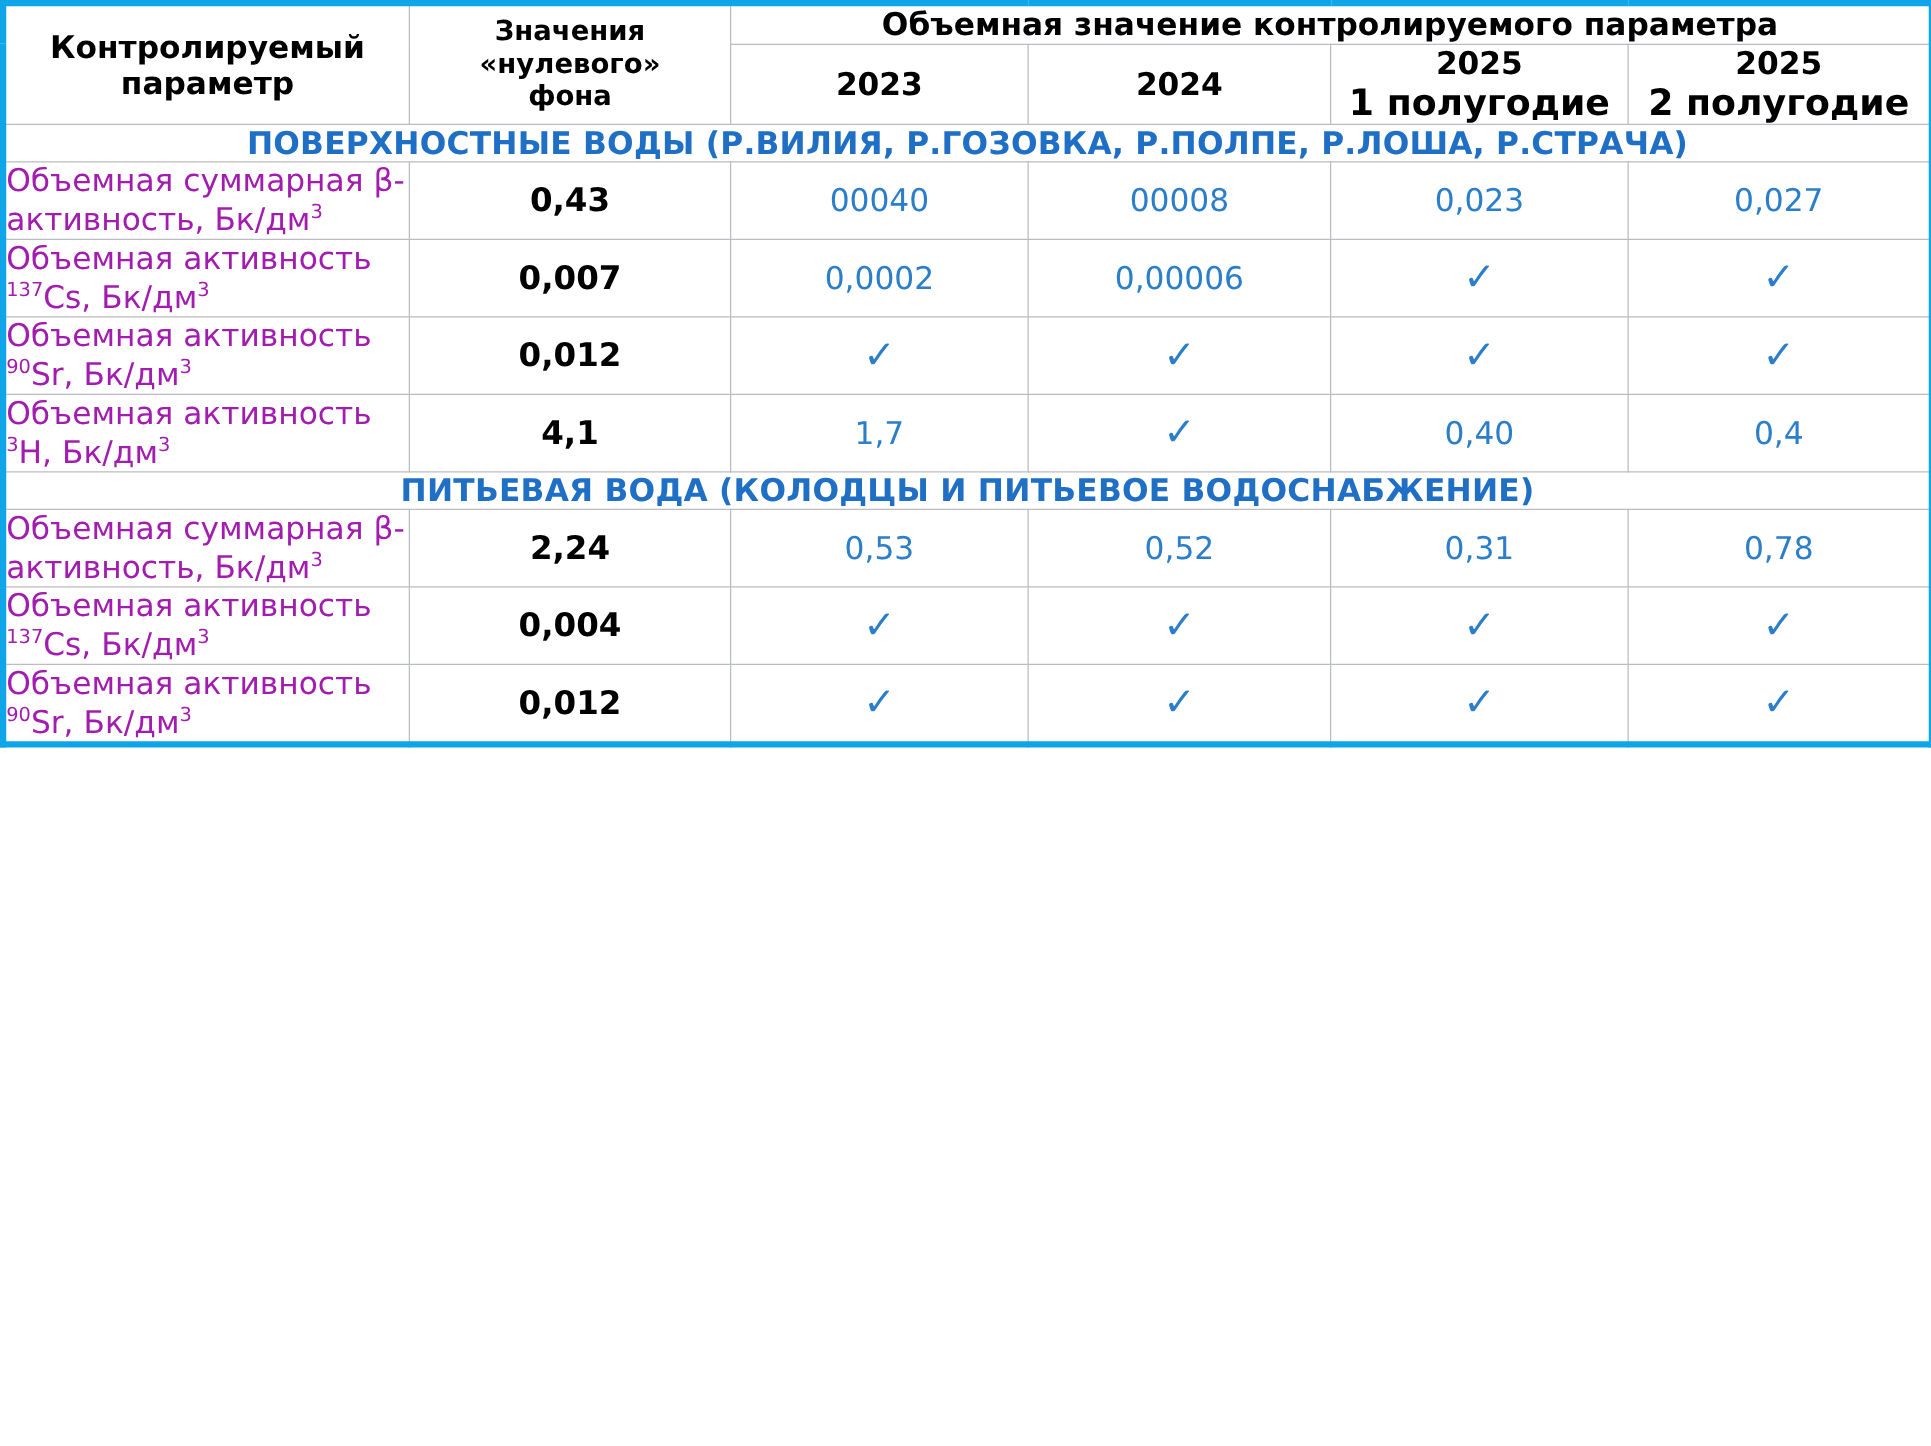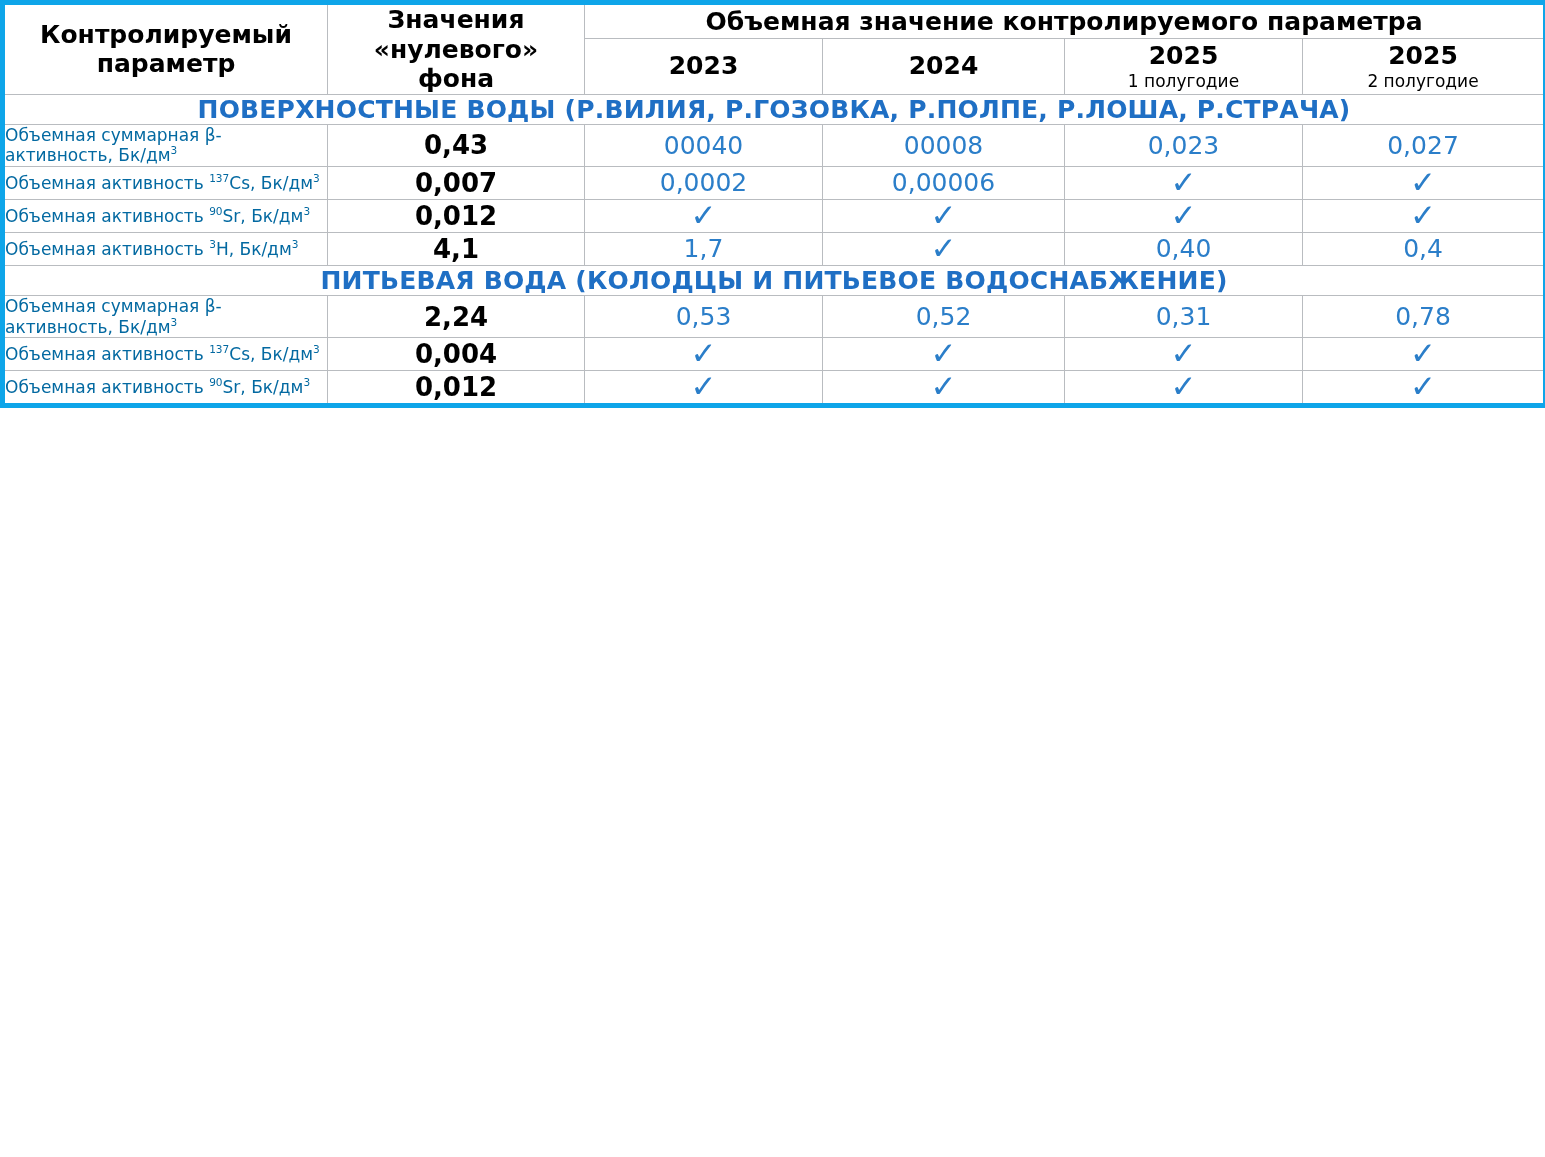--- a/index.html
+++ b/index.html
@@ -35,59 +35,59 @@
   col.c-zero    { width: 257px; }
   col.c-y1      { width: 238px; }
   col.c-y2      { width: 242px; }
   col.c-y3      { width: 238px; }
   col.c-y4      { width: 243px; }
 
   
   .hdr-cell {
     text-align: center;
     font-weight: bold;
-    font-size: 25px;
+    font-size: 22px;
     line-height: 1.18;
     padding: 8px 6px;
     color: #000;
   }
   .hdr-param {
     font-size: 25px;
   }
   .hdr-group {
     font-size: 25px;
     font-weight: bold;
   }
   .hdr-year {
     font-size: 25px;
     font-weight: bold;
   }
   .hdr-year .sub {
     display: block;
-    font-size: 17px;
-    font-weight: normal;
+    font-size: 29px;
+    font-weight: bold;
   }
 
   
   .section-row td {
     text-align: center;
     color: #1f6fc4;
     font-weight: bold;
     font-size: 25px;
     padding: 17px 6px 17px 6px;
     letter-spacing: 0.2px;
   }
 
   
   .param-cell {
     text-align: left;
-    font-size: 17px;
+    font-size: 25px;
     line-height: 1.22;
     padding: 10px 8px 10px 14px;
-    color: #0369a1;
+    color: #a21caf;
     font-weight: normal;
   }
   .param-cell sup {
     font-size: 0.62em;
     vertical-align: super;
     line-height: 0;
   }
 
   
   .zero-cell {

